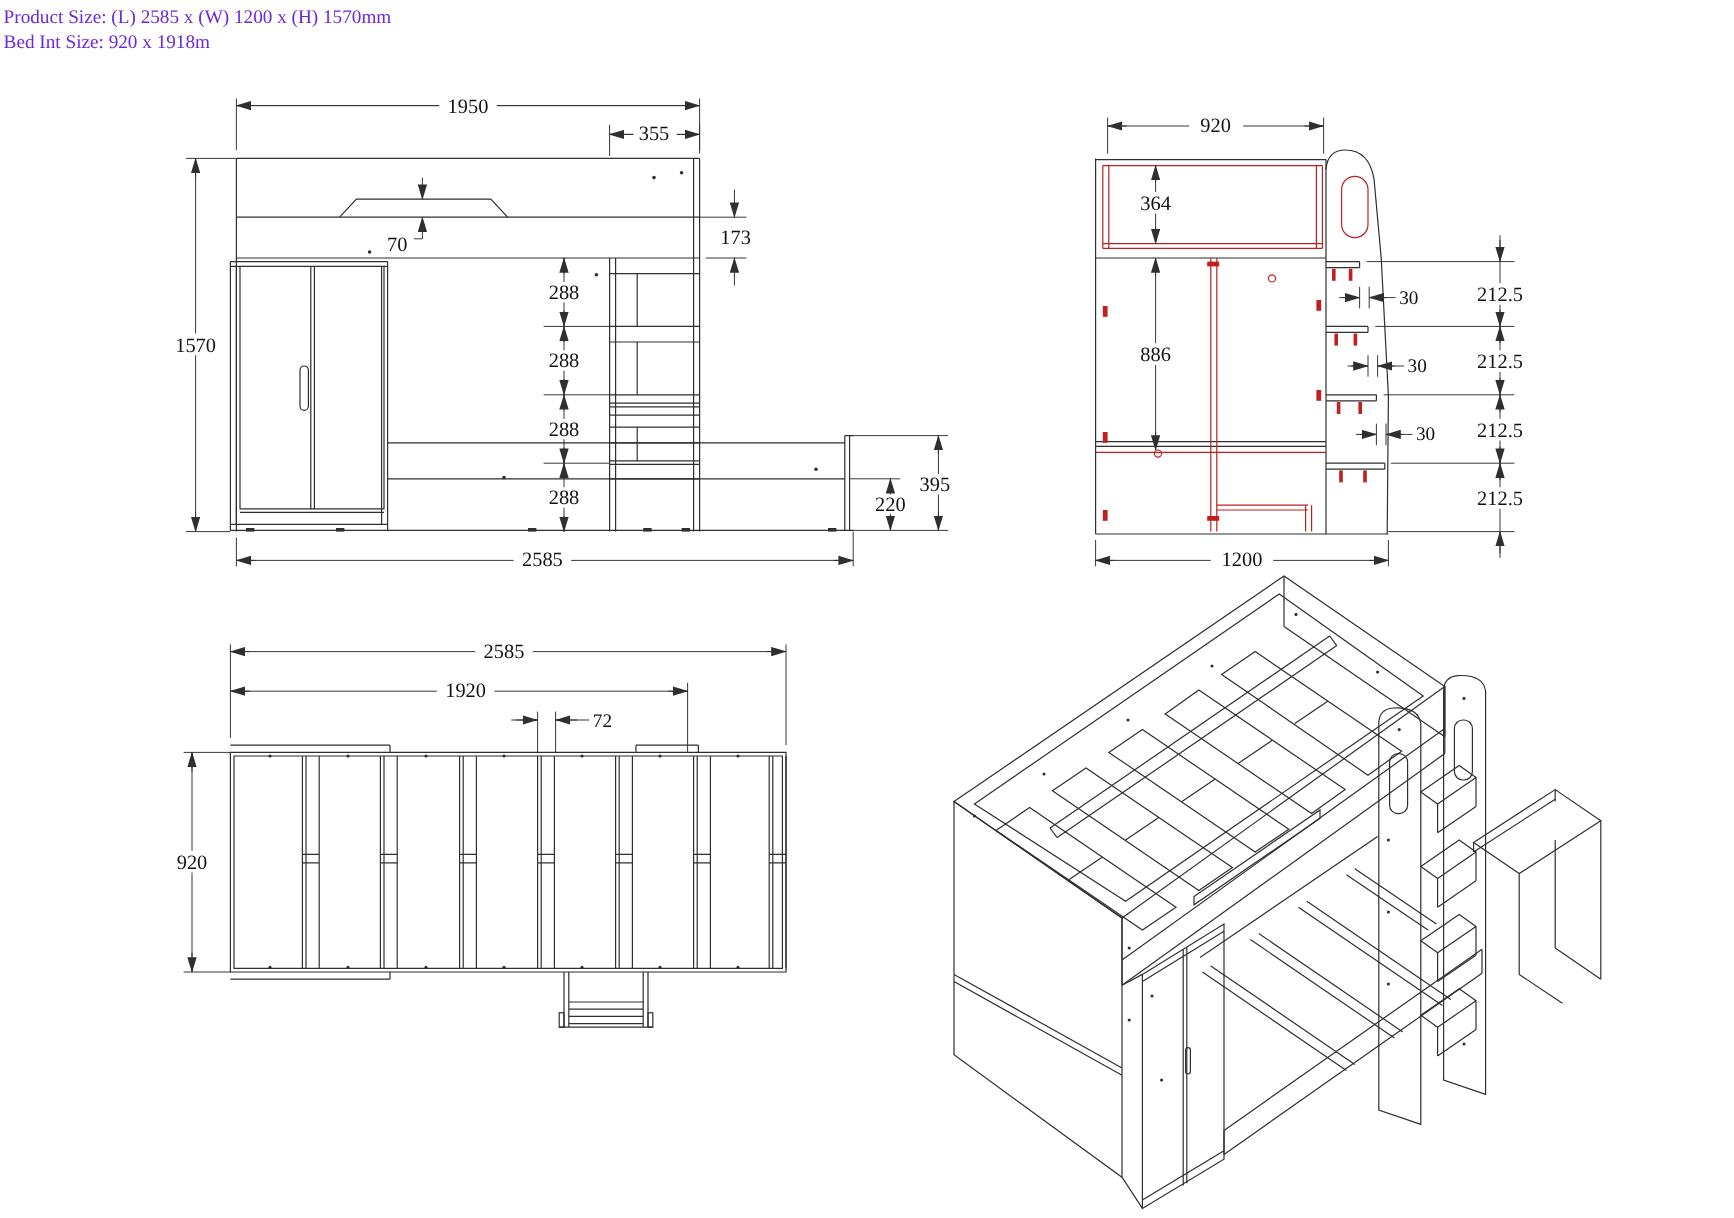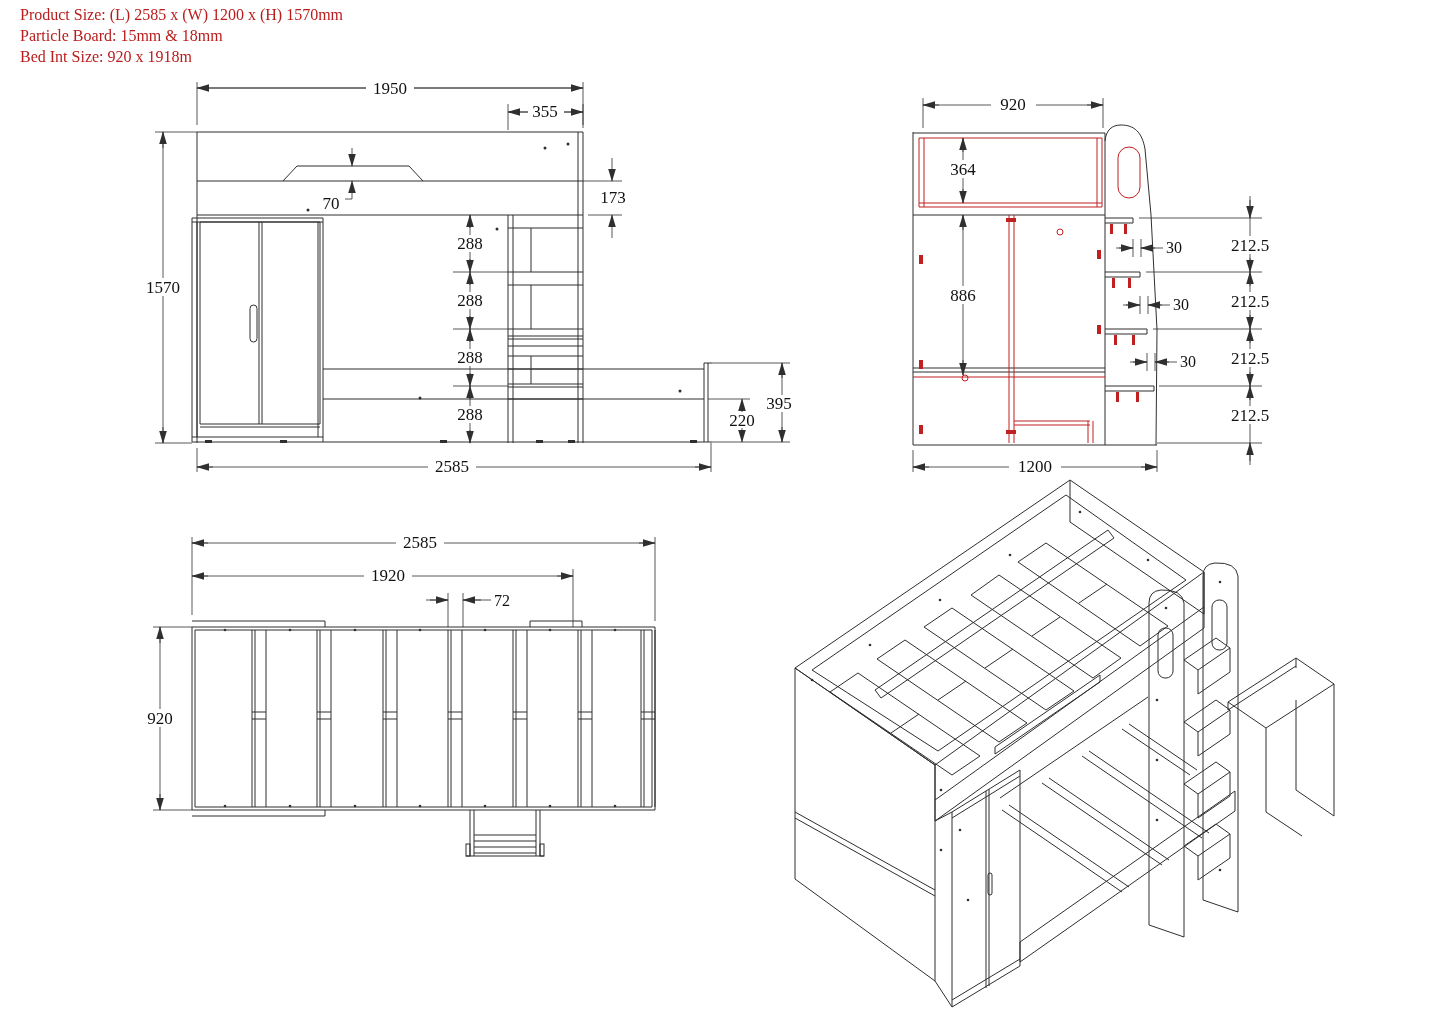--- a/index.html
+++ b/index.html
@@ -1,36 +1,35 @@
 <!DOCTYPE html>
 <html><head>
 <meta charset="utf-8">
 <style>
   html,body{margin:0;padding:0;background:#fff;}
   body{width:1445px;height:1015px;position:relative;overflow:hidden;
        font-family:"Liberation Serif", serif;}
-  .titleblock{position:absolute;left:20px;top:4px;color:#b91c1c;
+  .titleblock{position:absolute;left:3px;top:4px;color:#6d28d9;
        font-size:16px;line-height:21px;}
   svg{position:absolute;left:0;top:0;}
   .ln{stroke:#2f2f2f;stroke-width:1;fill:none;}
   .lnf{fill:#2f2f2f;stroke:none;}
   .rd{stroke:#c02020;stroke-width:1;fill:none;}
   .rdf{fill:#c02020;stroke:none;}
   .dim{stroke:#2f2f2f;stroke-width:0.8;fill:none;}
   .lbl{font-family:"Liberation Serif", serif;font-size:17px;fill:#111;text-anchor:middle;}
   .lbls{font-family:"Liberation Serif", serif;font-size:16px;fill:#111;text-anchor:start;}
   .mask{fill:#ffffff;stroke:none;}
   .dot{fill:#2f2f2f;stroke:none;}
 </style>
 </head>
 <body>
 
 <div class="titleblock">
   <div>Product Size: (L) 2585 x (W) 1200 x (H) 1570mm</div>
-  <div>Particle Board: 15mm &amp; 18mm</div>
   <div>Bed Int Size: 920 x 1918m</div>
 </div>
 
 <svg width="1445" height="1015" viewBox="0 0 1445 1015">
 <defs>
   <marker id="ar" viewBox="0 0 10 6" refX="9.5" refY="3" markerWidth="13" markerHeight="8" markerUnits="userSpaceOnUse" orient="auto">
     <path d="M0,0 L10,3 L0,6 Z" fill="#2f2f2f"></path>
   </marker>
 </defs>
 

